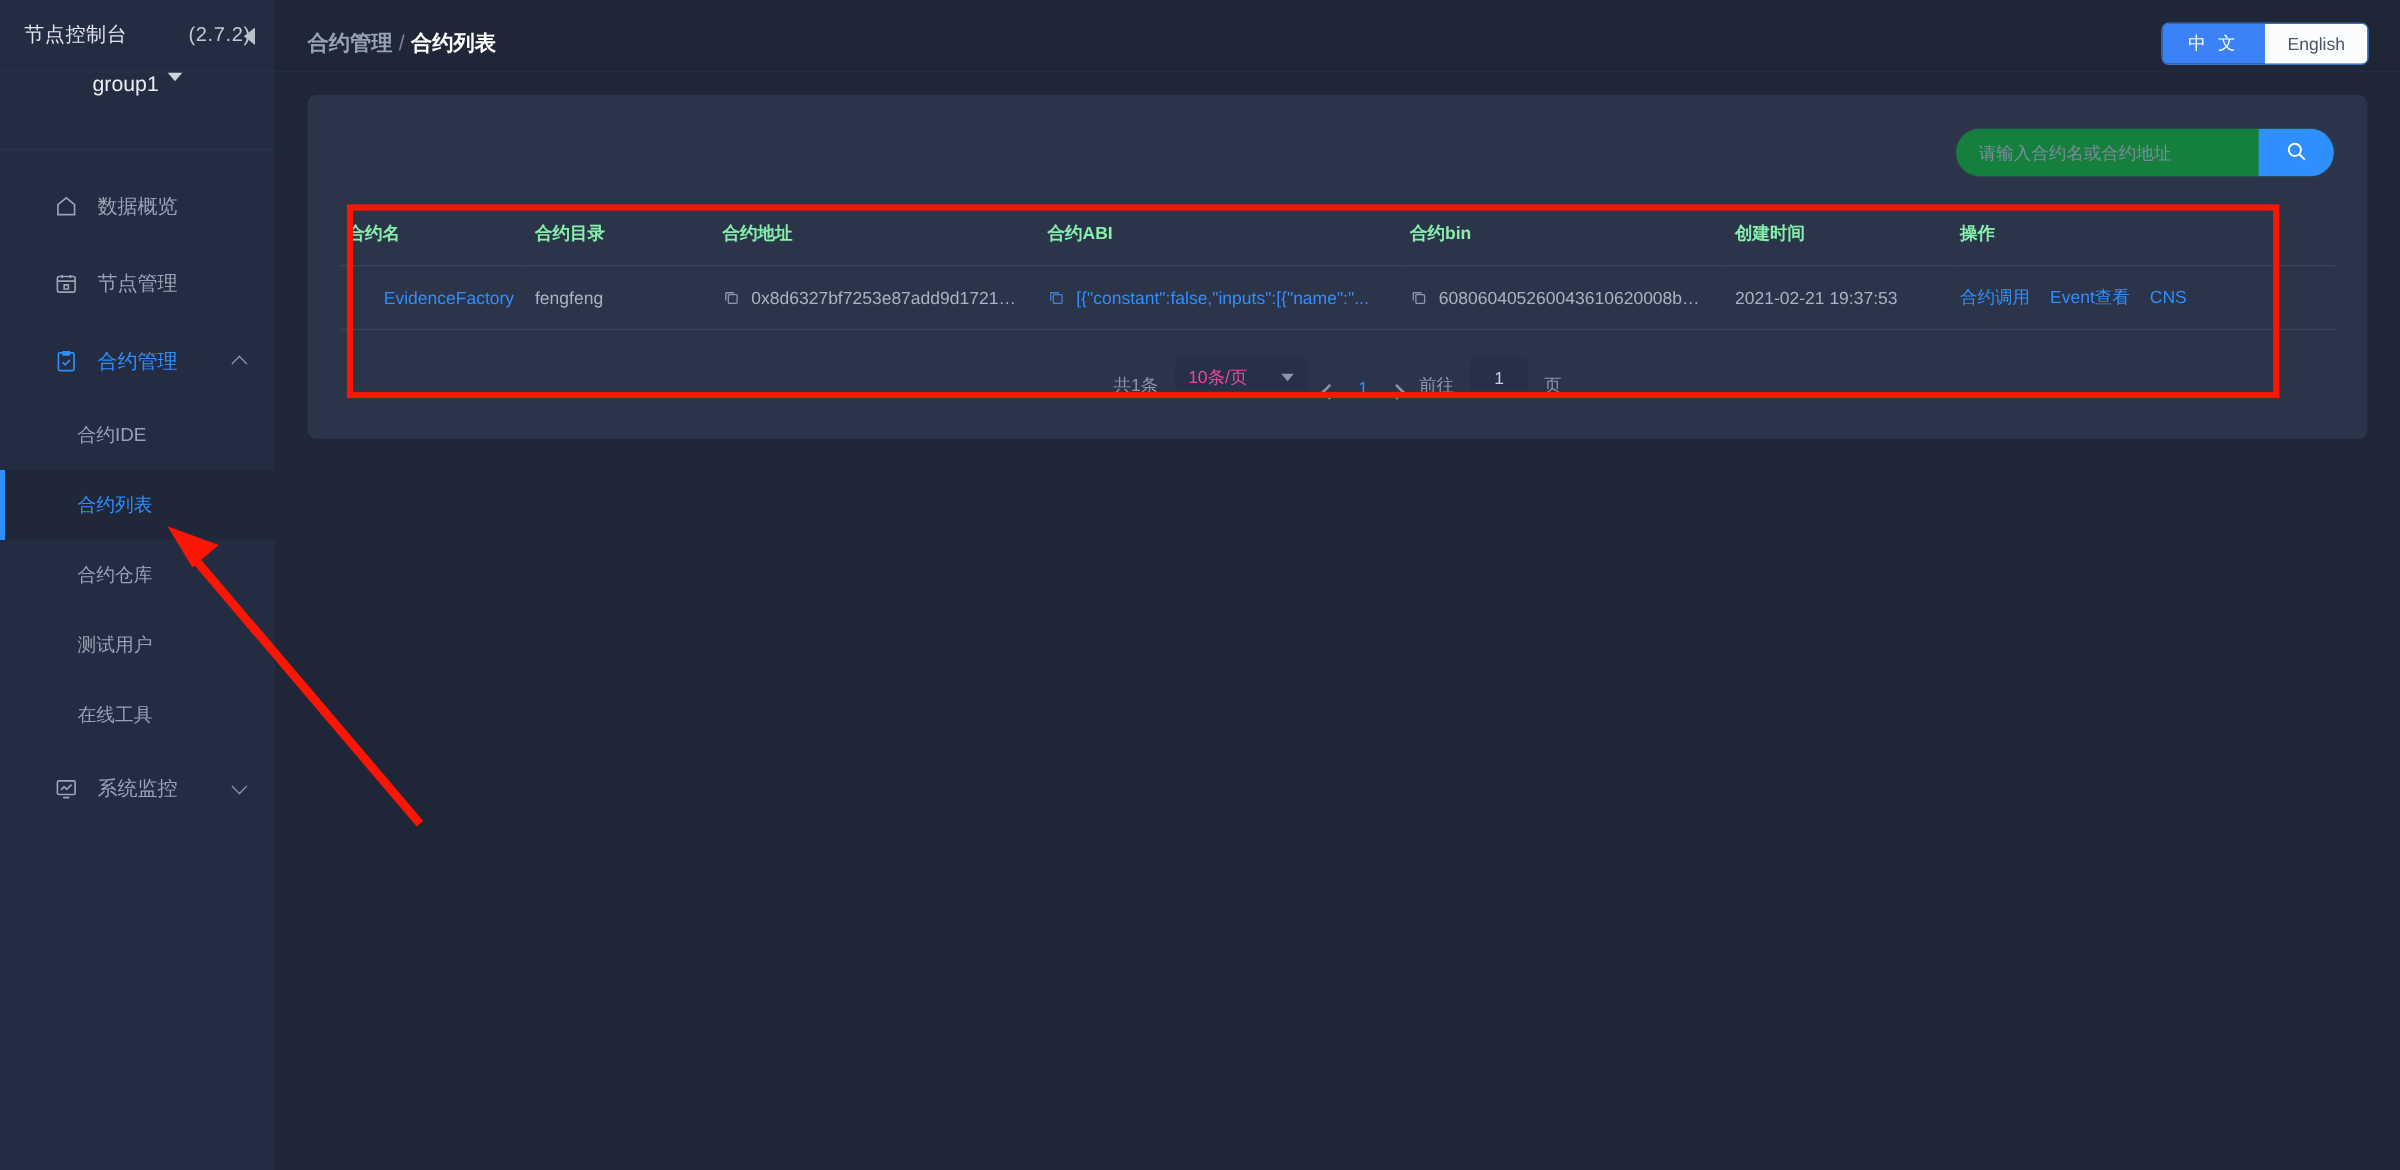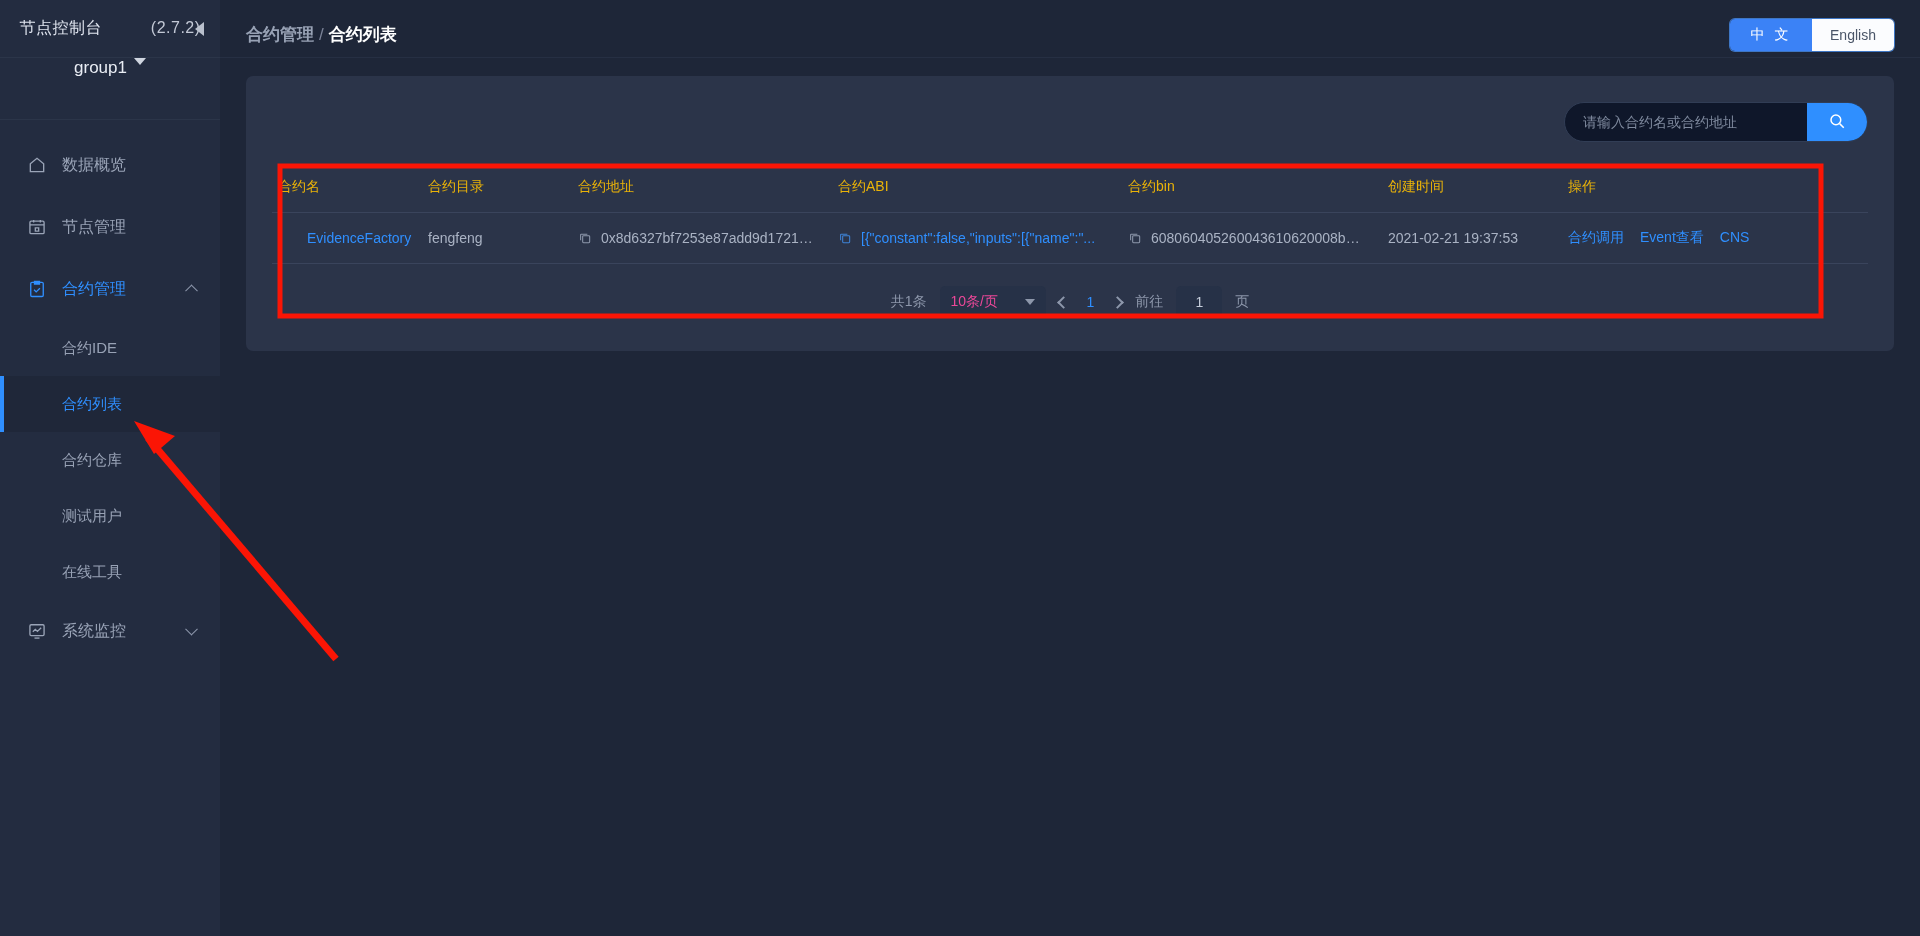--- a/index.html
+++ b/index.html
@@ -48,21 +48,21 @@
     margin-left: 7px; width: 0; height: 0;
     border-left: 6px solid transparent;
     border-right: 6px solid transparent;
     border-top: 7px solid #cfd5e0;
     display: inline-block;
   }
   .menu { padding-top: 14px; }
   .menu-item {
     height: 62px;
     display: flex; align-items: center;
-    padding-left: 26px;
+    padding-left: 42px;
     color: #9aa4b7; font-size: 16px;
     cursor: pointer; position: relative;
   }
   .menu-item .mi-icon {
     width: 22px; height: 22px; margin-right: 14px;
     display: inline-flex; align-items: center; justify-content: center;
     flex: 0 0 22px;
   }
   .menu-item .mi-icon svg { width: 20px; height: 20px; display: block; }
   .menu-item.active { color: #2f8fff; }
@@ -122,21 +122,21 @@
     background: #2b3449;
     border-radius: 7px;
     min-height: 275px;
     padding: 26px 26px 22px 26px;
     position: relative;
   }
   .search-row { display: flex; justify-content: flex-end; }
   .search-wrap {
     display: flex; align-items: center;
     width: 304px; height: 40px;
-    background: #0f172a;
+    background: #15803d;
     border-radius: 20px;
     overflow: hidden;
     border: 1px solid #313d55;
   }
   .search-input {
     flex: 1; height: 100%;
     background: transparent; border: none; outline: none;
     padding: 0 18px; color: #c9d1e0; font-size: 14px;
     font-family: "Liberation Sans", sans-serif;
   }
@@ -145,41 +145,41 @@
     width: 60px; height: 100%;
     background: #2f8fff;
     display: flex; align-items: center; justify-content: center;
     cursor: pointer; border: none;
   }
   .search-btn svg { width: 18px; height: 18px; }
 
   table.ctable { width: 100%; border-collapse: collapse; margin-top: 22px; }
   table.ctable th {
     text-align: left;
-    color: #eab308; font-size: 14px; font-weight: normal;
+    color: #86efac; font-size: 14px; font-weight: bold;
     padding: 14px 6px 16px 6px;
     border-bottom: 1px solid #3a445c;
   }
   table.ctable td {
     color: #aab3c4; font-size: 14px;
     padding: 16px 6px;
     border-bottom: 1px solid #3a445c;
     white-space: nowrap;
   }
   .cname { color: #2f8fff; cursor: pointer; margin-left: 29px; }
   .copy-cell { display: flex; align-items: center; gap: 9px; }
   .copy-icon { flex: 0 0 14px; width: 14px; height: 14px; cursor: pointer; }
   .copy-icon svg { width: 14px; height: 14px; display: block; }
   .truncate { overflow: hidden; text-overflow: ellipsis; }
   .blue-text { color: #2f8fff; }
   .actions { display: flex; gap: 16px; }
   .action-link { color: #2f8fff; cursor: pointer; font-size: 14px; }
 
   .pager {
-    display: flex; align-items: center; justify-content: center;
+    display: flex; align-items: flex-end; justify-content: center;
     gap: 13px; margin-top: 22px; color: #8d97ab; font-size: 14px;
   }
   .pager-total { color: #8d97ab; }
   .page-size {
     background: #263147; border-radius: 5px;
     height: 32px; min-width: 106px;
     display: flex; align-items: center; justify-content: space-between;
     padding: 0 11px; color: #ec4899; cursor: pointer;
   }
   .page-size .caret {

